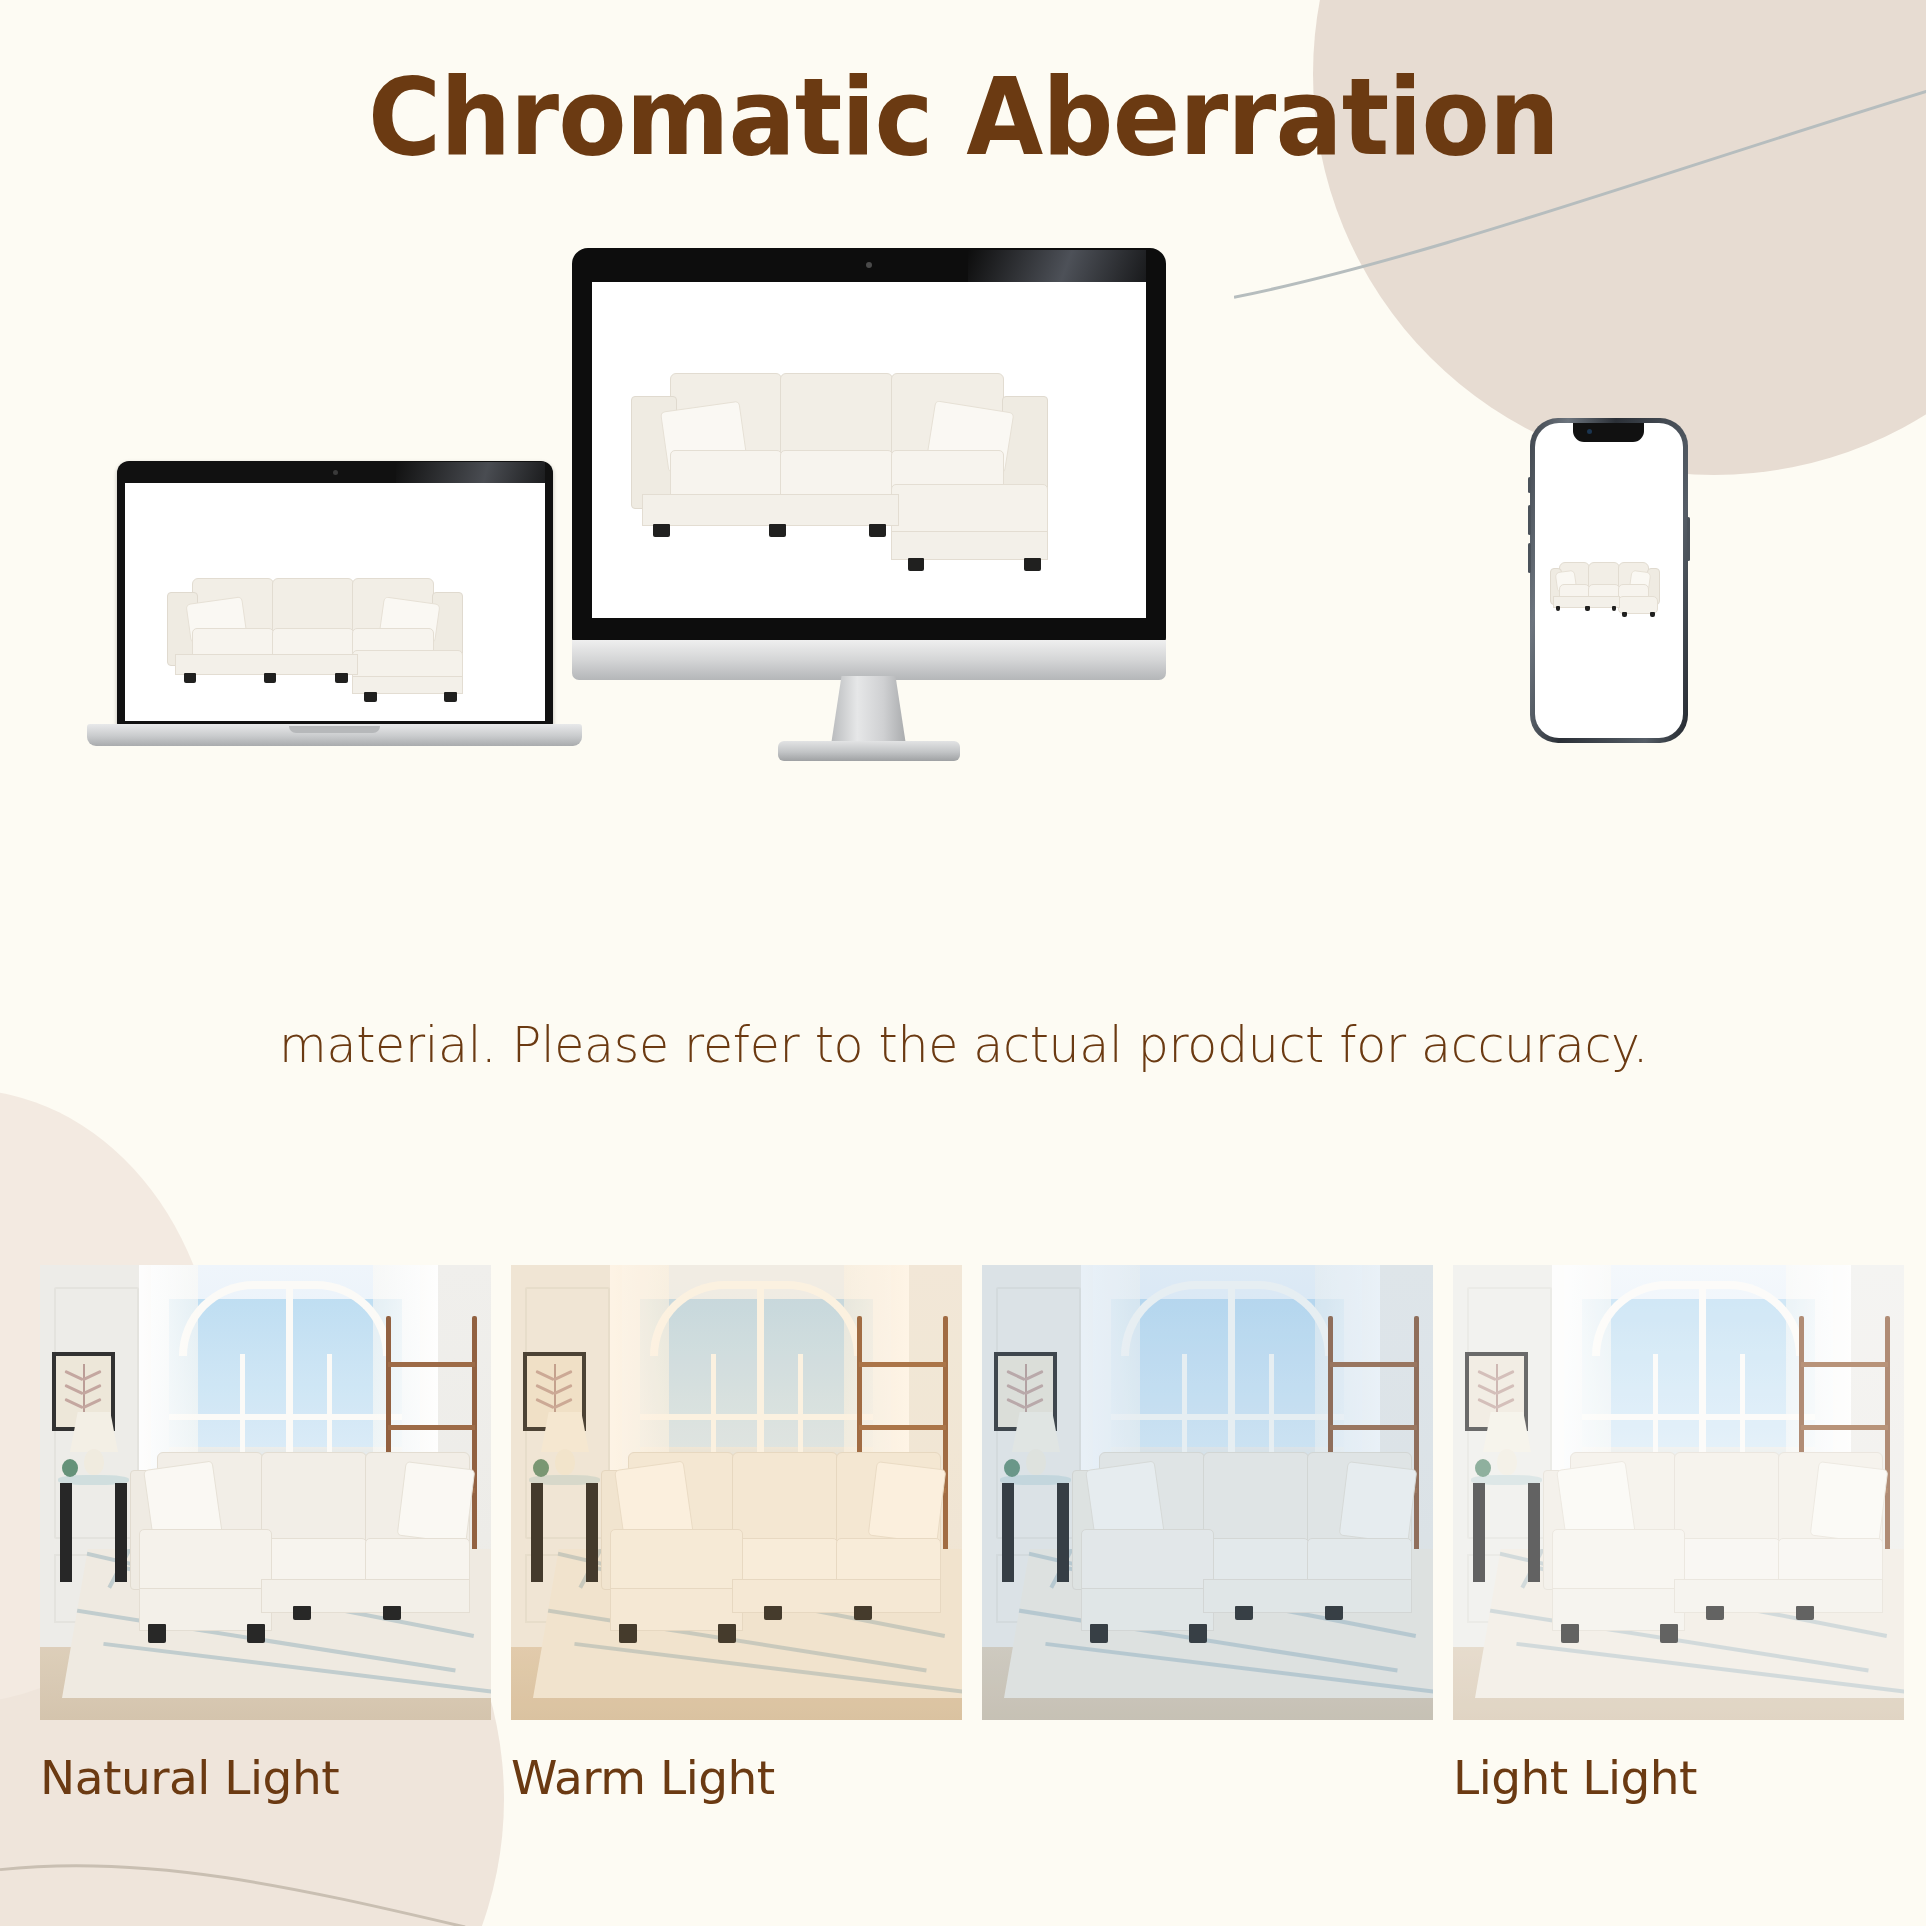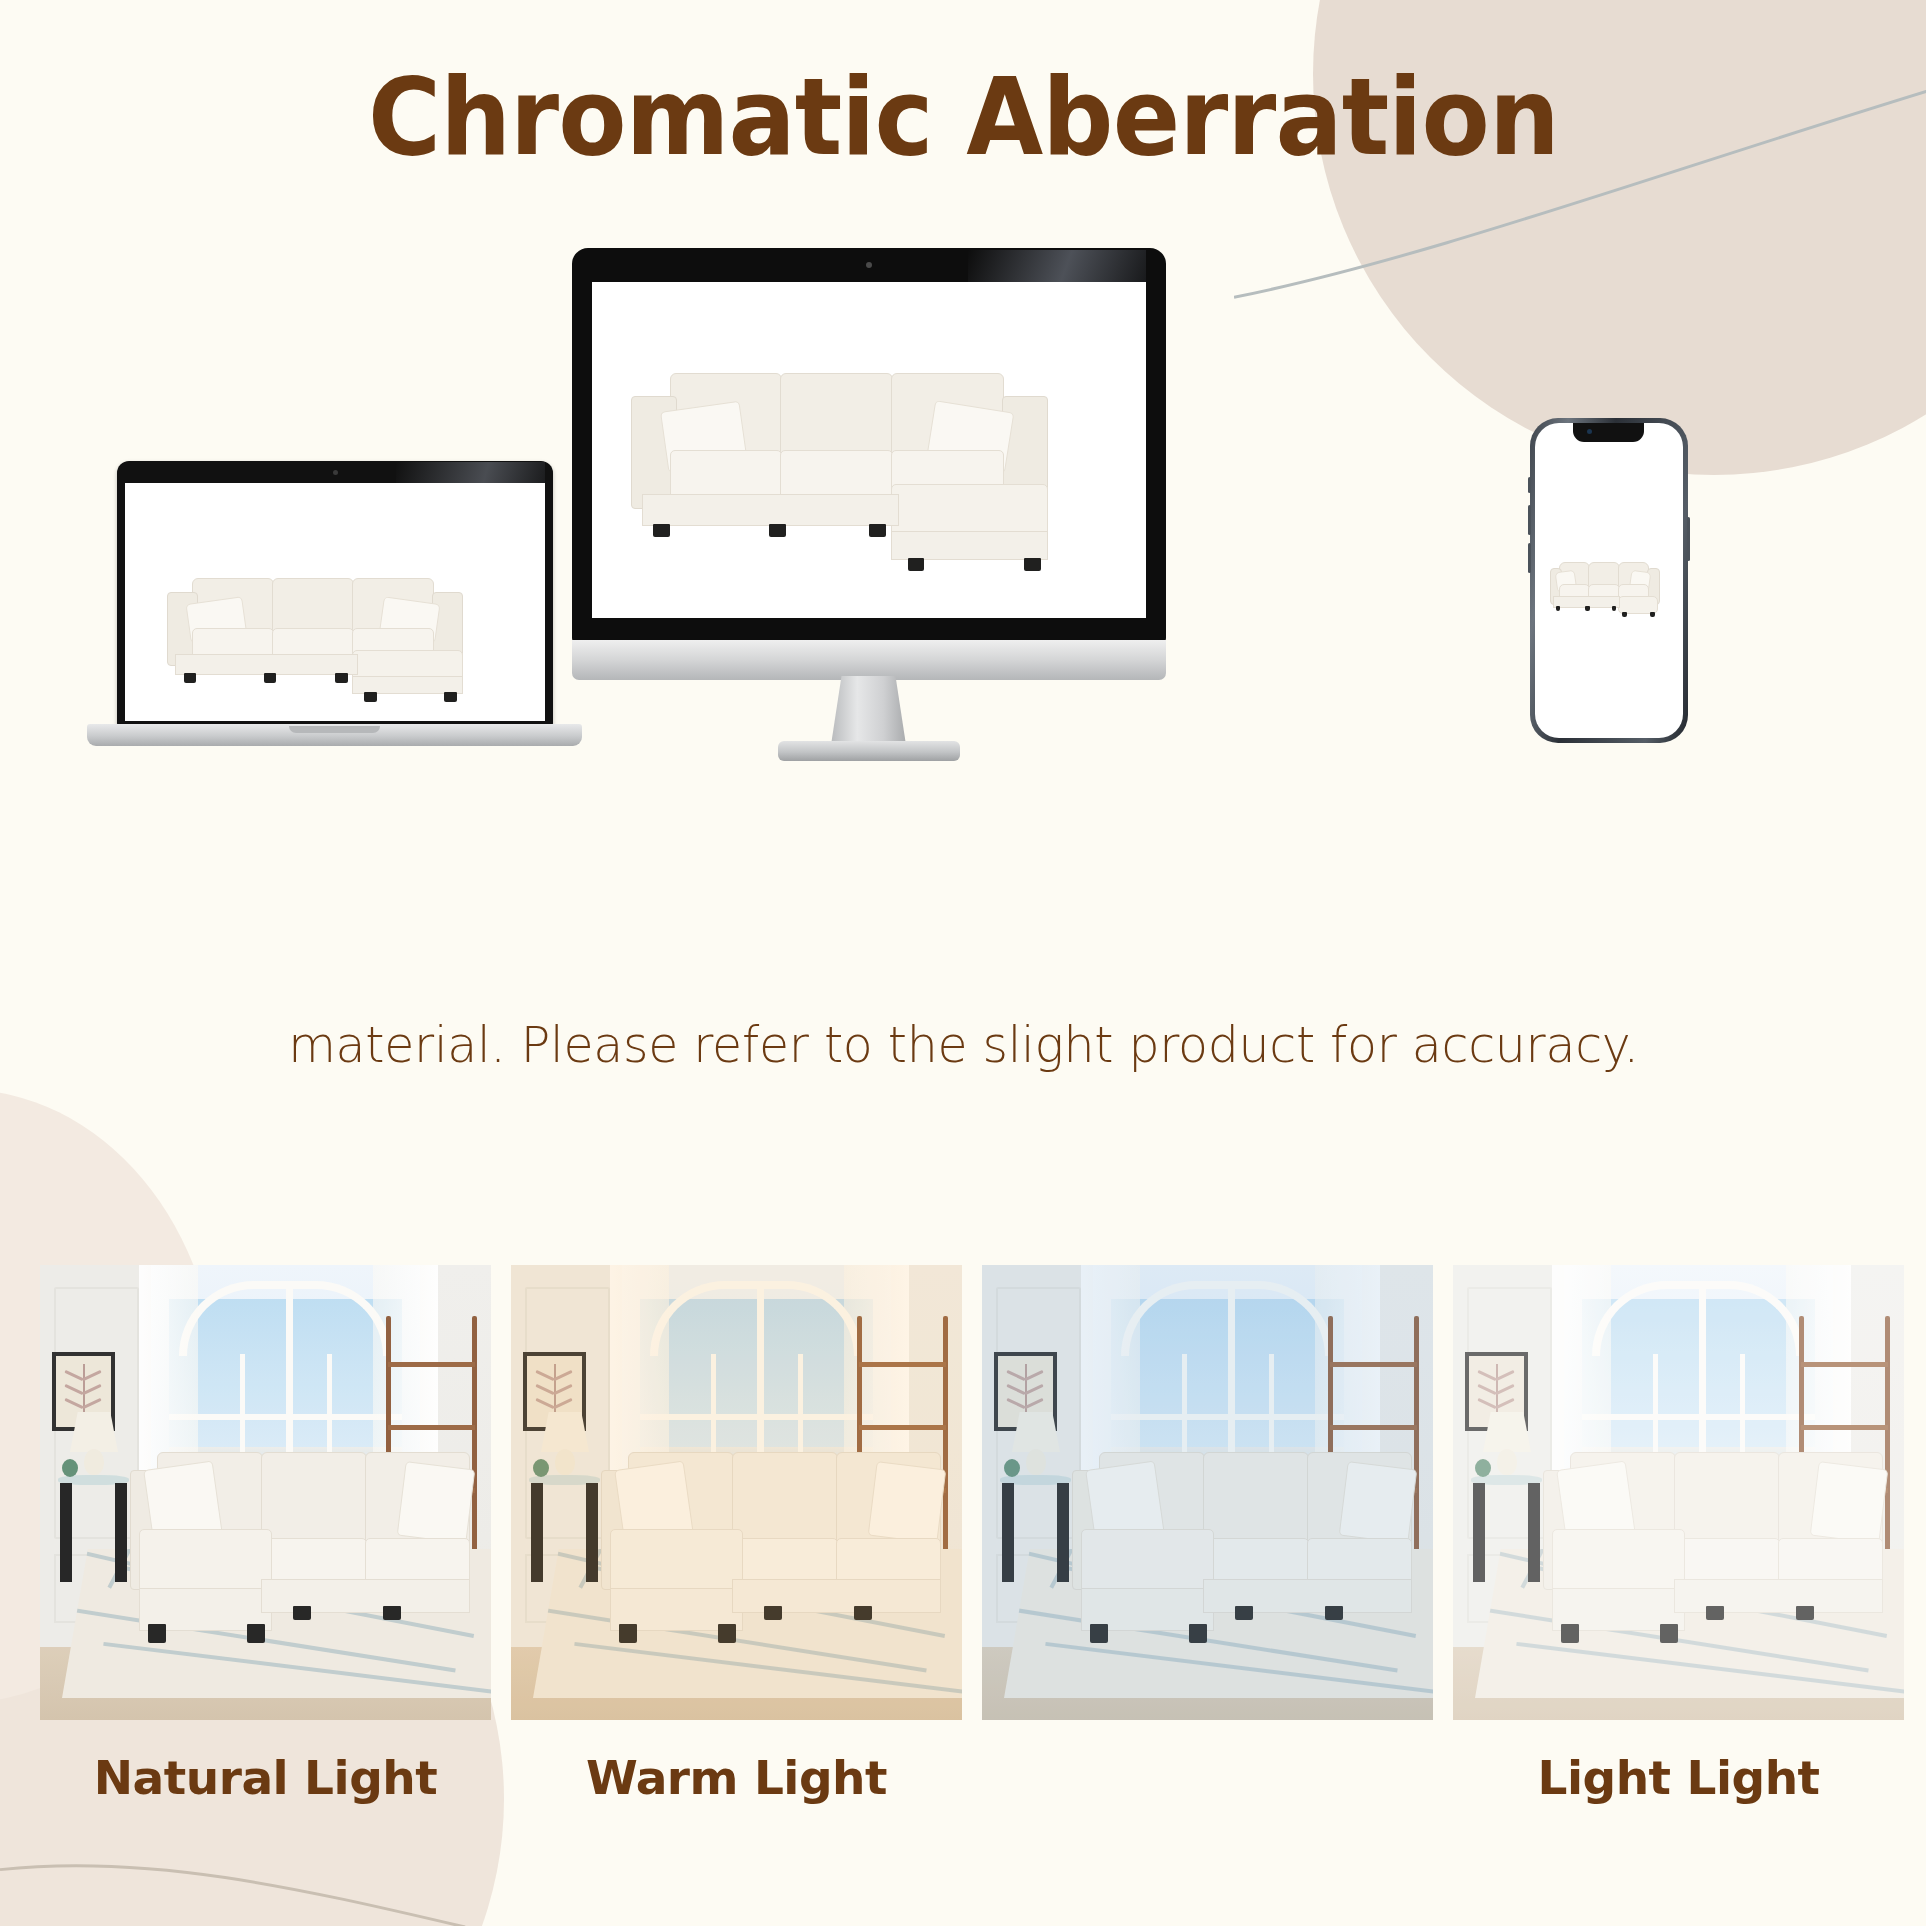--- a/index.html
+++ b/index.html
@@ -164,23 +164,23 @@
     position:absolute;left:40px;top:1265px;
     width:1847px;height:455px;
     display:flex;gap:20px;z-index:6;
   }
   .cell{width:451px;position:relative;}
   .photo{
     width:451px;height:455px;overflow:hidden;position:relative;
     background:#F4F2EE;
   }
   .caption{
-    position:absolute;left:0;top:485px;width:451px;text-align:center;
+    position:absolute;left:0;top:485px;width:451px;text-align:left;
     font-family:"DejaVu Sans", sans-serif;
-    font-size:47px;color:#6B3A12;font-weight:700;letter-spacing:-0.5px;
+    font-size:47px;color:#6B3A12;font-weight:400;letter-spacing:-0.5px;
     z-index:7;
   }
 
   
   .rm{position:absolute;}
   .rm-wall{left:0;top:0;width:100%;height:100%;background:linear-gradient(180deg,#F0EFEC 0%,#EDECE8 60%,#EAE8E3 100%);}
   .rm-panelL{left:0;top:0;width:111px;height:100%;background:#EDECE8;border-right:2px solid #E2E1DC;}
   .rm-moldL{left:14px;top:22px;width:81px;height:248px;border:2px solid #E3E2DD;border-radius:2px;}
   .rm-moldL2{left:14px;top:289px;width:81px;height:65px;border:2px solid #E3E2DD;}
   .rm-art{left:12px;top:87px;width:55px;height:71px;background:#EDE6D8;border:4px solid #2a2a2a;}
@@ -326,21 +326,21 @@
         <div class="phone-btn btn-sil"></div>
         <div class="phone-btn btn-up"></div>
         <div class="phone-btn btn-dn"></div>
         <div class="phone-btn btn-pw"></div>
       </div>
     </div>
 
   </div>
 
   <div class="disclaimer">
-    <div>material. Please refer to the slight product for accuracy.</div>
+    <div>material. Please refer to the actual product for accuracy.</div>
   </div>
 
   <div class="gallery">
 
     <div class="cell">
       <div class="photo">
         <div class="rm rm-wall"></div>
         <div class="rm rm-panelL">
           <div class="rm rm-moldL"></div>
             <div class="rm rm-moldL2"></div>

